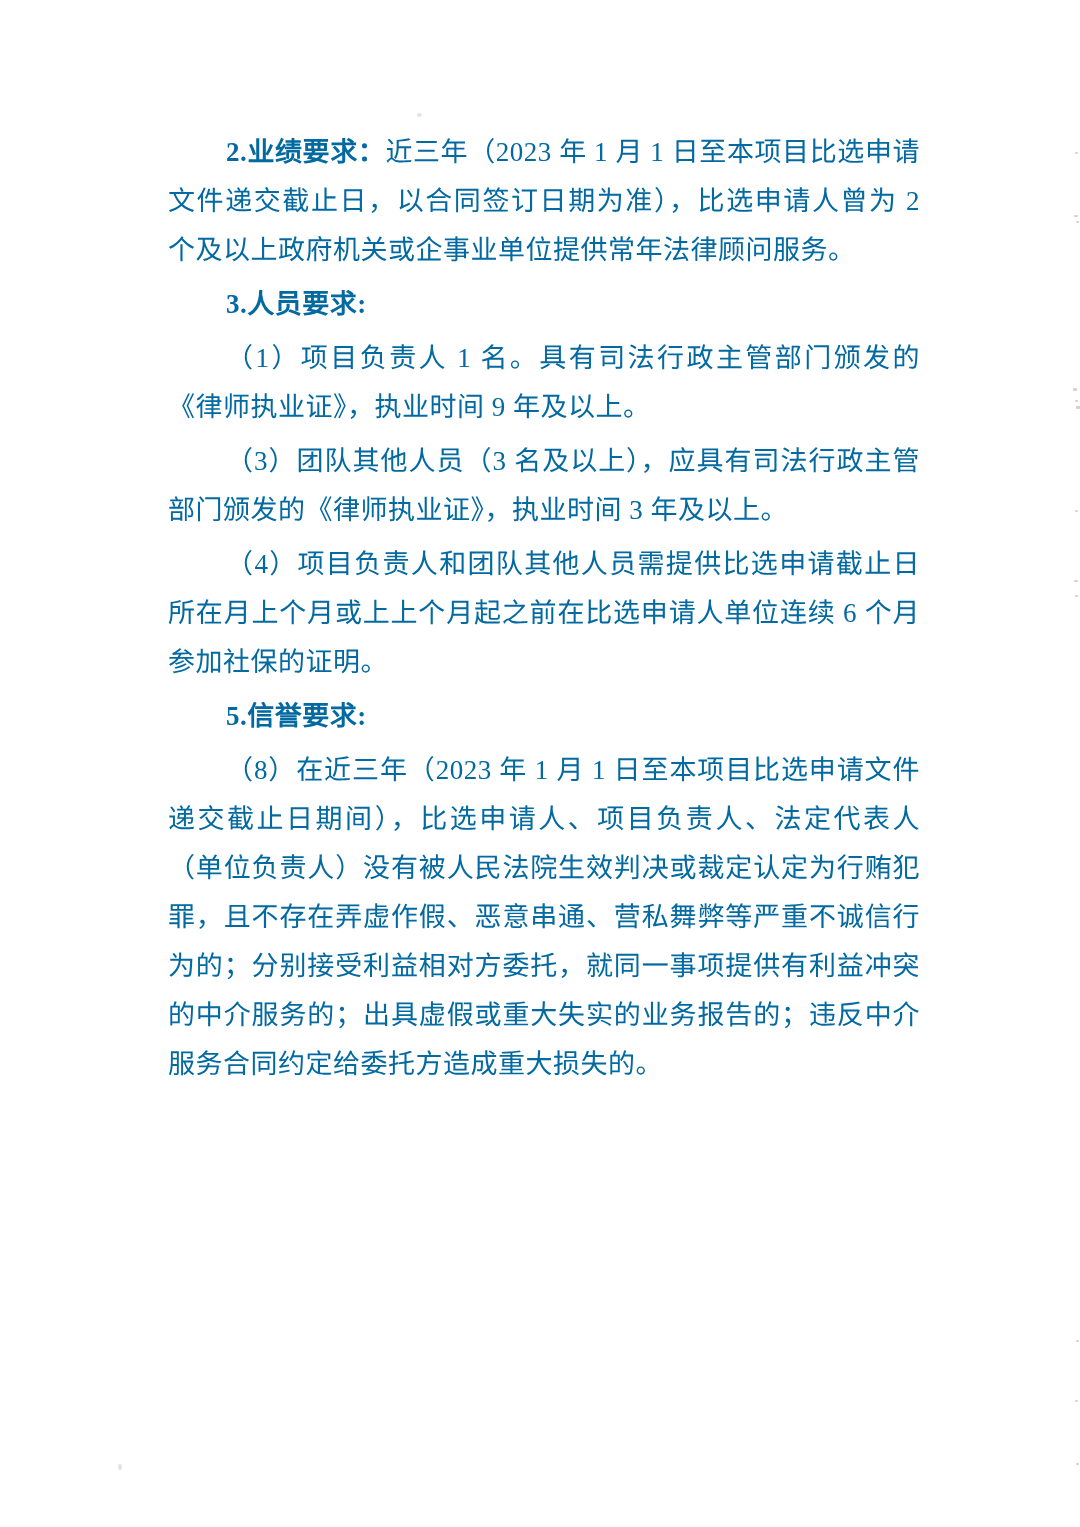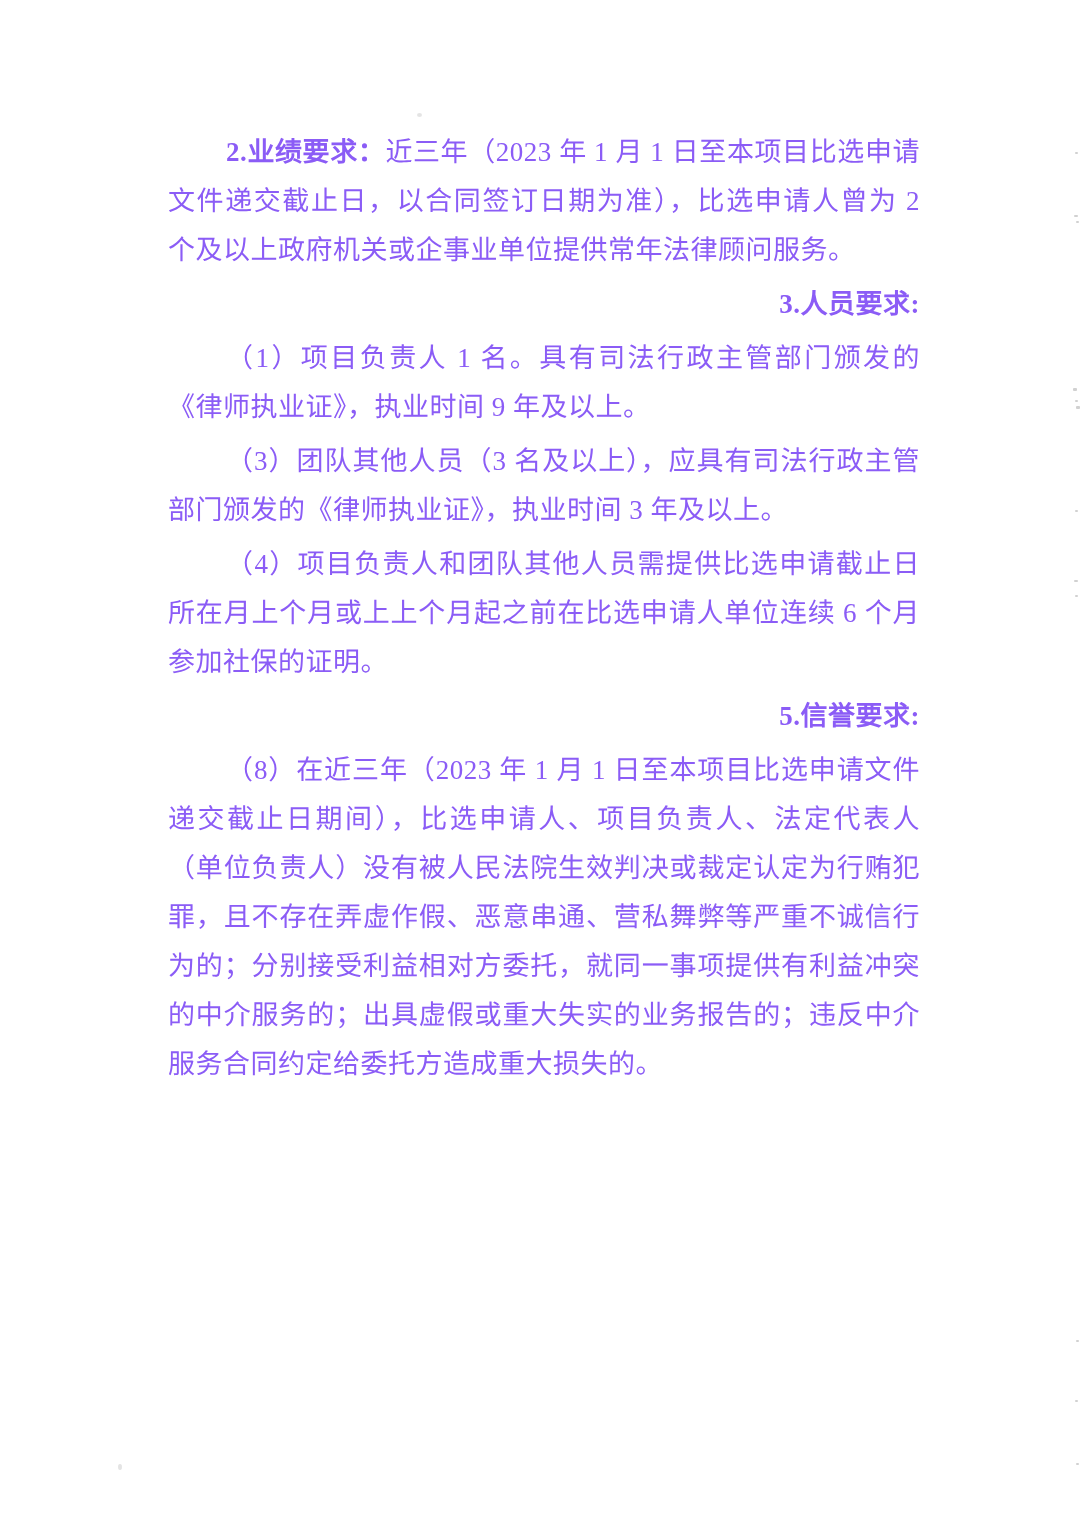--- a/index.html
+++ b/index.html
@@ -7,21 +7,21 @@
     padding: 0;
     background: #ffffff;
     overflow: hidden;
   }
   .page {
     position: relative;
     width: 1080px;
     height: 1527px;
     background: #ffffff;
     font-family: "Liberation Serif", "DejaVu Serif", serif;
-    color: #8b5cf6;
+    color: #0369a1;
   }
   .text-block {
     position: absolute;
     left: 168px;
     top: 128px;
     width: 752px;
   }
   .para {
     margin: 0 0 5px 0;
     font-size: 27px;
@@ -30,21 +30,21 @@
     text-justify: inter-ideograph;
     text-indent: 2.15em;
     letter-spacing: 0.5px;
     word-break: break-all;
   }
   .para .lead {
     font-weight: bold;
   }
   .para.heading {
     font-weight: bold;
-    text-align: right;
+    text-align: left;
   }
   
   .speck {
     position: absolute;
     background: #9a9a9a;
     opacity: 0.45;
     border-radius: 1px;
   }
   .smudge {
     position: absolute;

